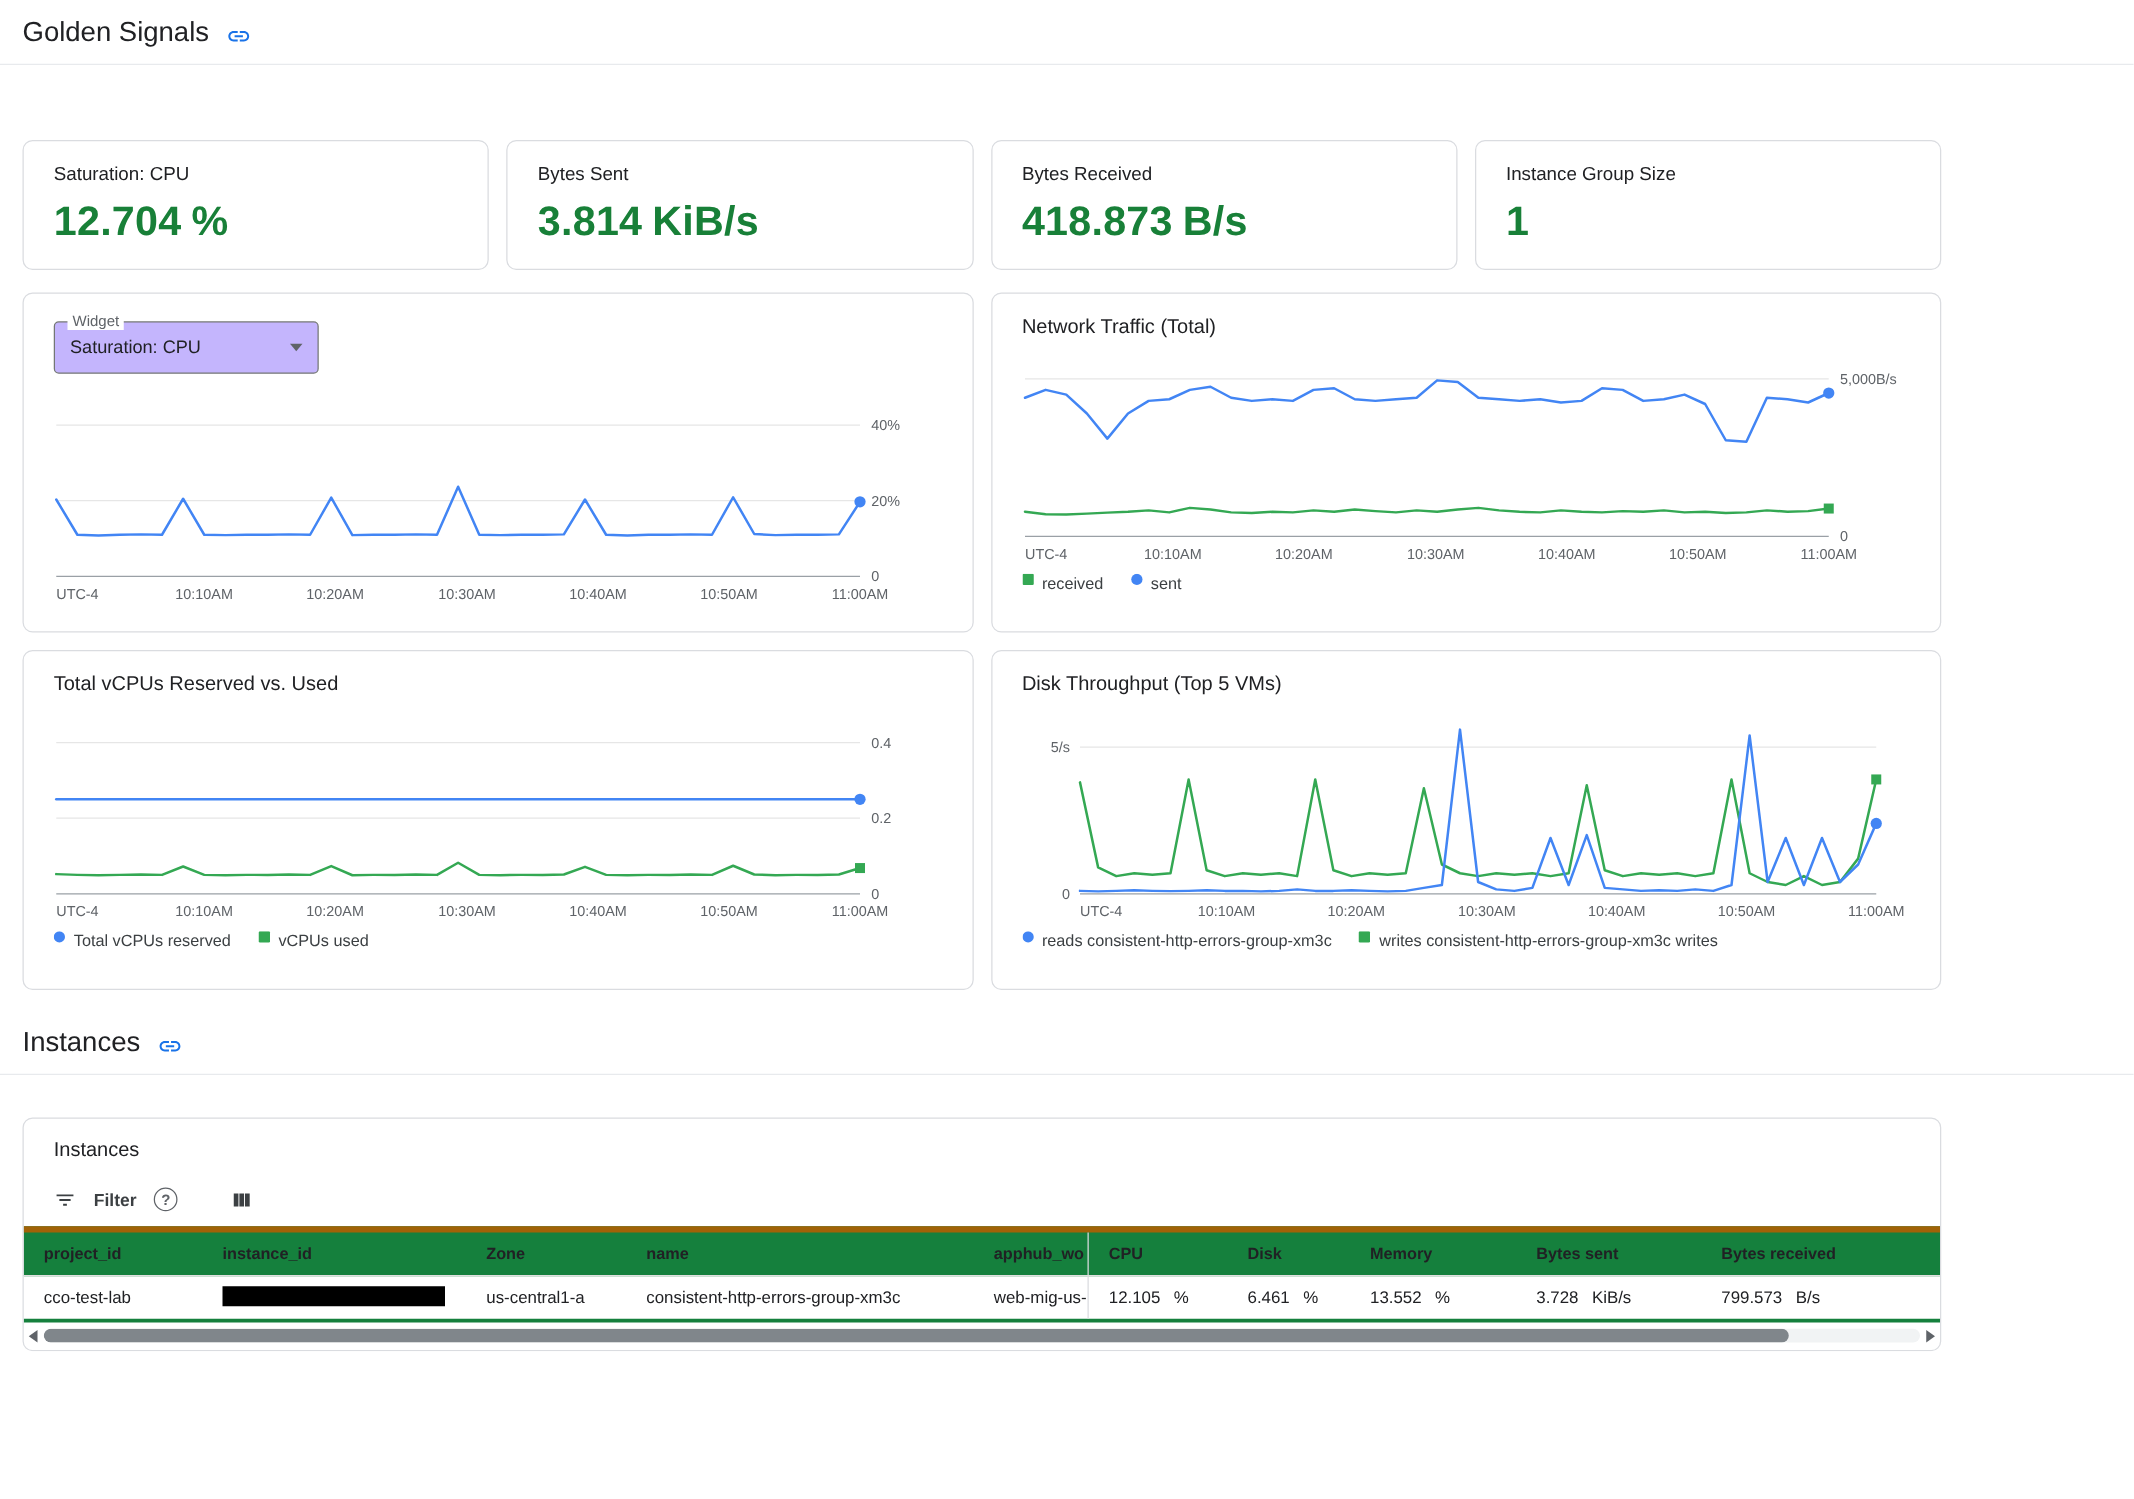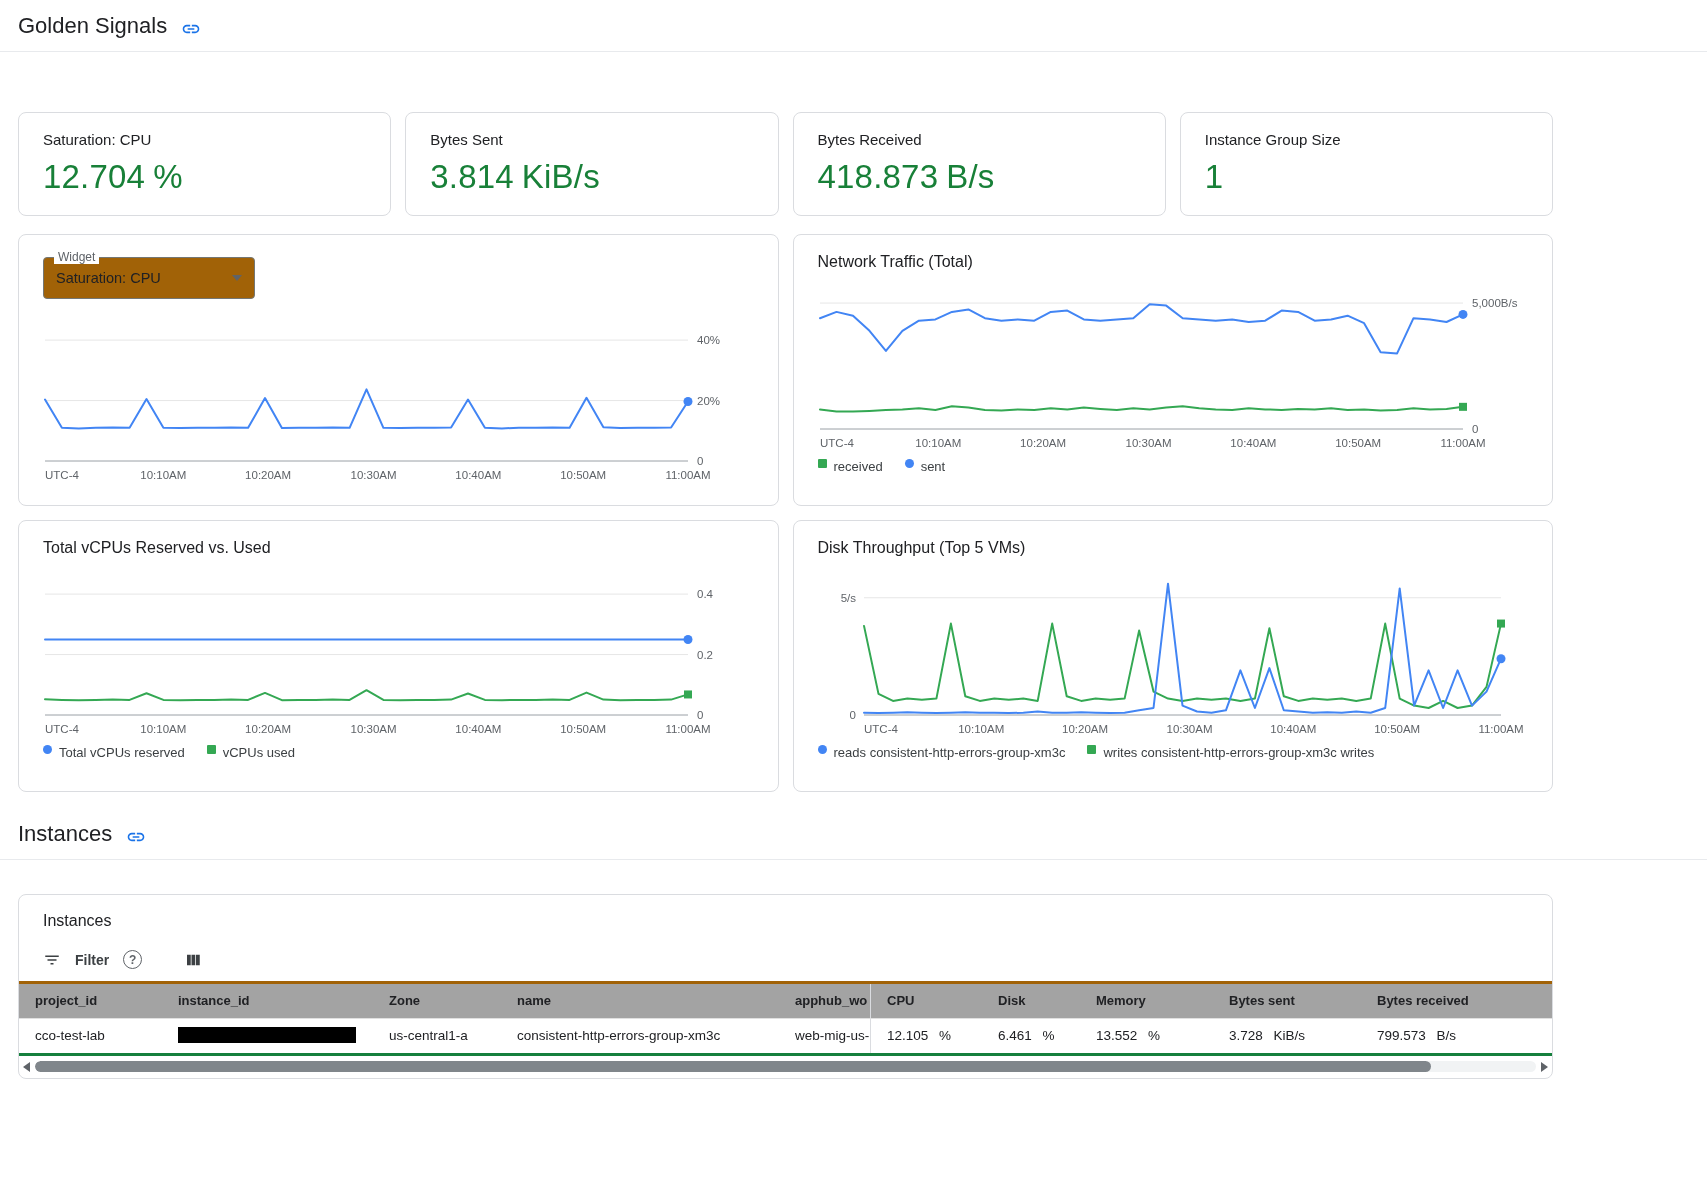--- a/index.html
+++ b/index.html
@@ -10,55 +10,55 @@
   
   .page-header,.section-header{display:flex;align-items:flex-end;gap:14px;padding:13px 18px 12px 18px;border-bottom:1px solid #e8eaed;}
   .page-header h1,.section-header h2{font-size:22px;font-weight:400;margin:0;color:#202124;}
   .link-icon{display:inline-flex;cursor:pointer;}
   .link-icon svg{width:20px;height:20px;fill:#1a73e8;}
 
   
   .scorecards{display:grid;grid-template-columns:repeat(4,1fr);gap:14px;margin-top:60px;}
   .scorecard{border:1px solid #dadce0;border-radius:8px;background:#fff;padding:18px 24px;height:104px;box-sizing:border-box;}
   .sc-label{font-size:15px;color:#202124;}
-  .sc-value{margin-top:10px;font-size:33px;font-weight:400;color:#188038;letter-spacing:.2px;}
+  .sc-value{margin-top:10px;font-size:33px;font-weight:700;color:#188038;letter-spacing:.2px;}
   .sc-unit:not(:empty){margin-left:8px;}
 
   
   .charts-grid{display:grid;grid-template-columns:1fr 1fr;gap:14px;margin-top:18px;}
   .chart-card{border:1px solid #dadce0;border-radius:8px;background:#fff;padding:14px 24px 10px 24px;height:272px;box-sizing:border-box;overflow:hidden;}
   .chart-title{font-size:16px;font-weight:400;color:#202124;margin:4px 0 12px 0;}
   .plot{height:168px;width:100%;}
   .plot svg{display:block;}
   svg text{font-family:"Liberation Sans",sans-serif;}
   .legend{display:flex;align-items:center;gap:22px;margin-top:8px;font-size:13px;color:#3c4043;flex-wrap:nowrap;overflow:hidden;}
   .legend-item{display:inline-flex;align-items:flex-start;gap:7px;cursor:pointer;white-space:nowrap;}
   .legend-marker{width:9px;height:9px;display:inline-block;flex:none;}
   .legend-marker.circle{border-radius:50%;}
   .legend-marker.square{border-radius:1px;}
 
   
-  .widget-select{position:relative;width:212px;height:42px;border:1px solid #747775;border-radius:4px;display:flex;align-items:center;padding:0 12px;box-sizing:border-box;cursor:pointer;margin:8px 0 16px 0;background:#a16207;}
+  .widget-select{position:relative;width:212px;height:42px;border:1px solid #747775;border-radius:4px;display:flex;align-items:center;padding:0 12px;box-sizing:border-box;cursor:pointer;margin:8px 0 16px 0;background:#c4b5fd;}
   .float-label{position:absolute;top:-8px;left:10px;background:#fff;padding:0 4px;font-size:12px;color:#5f6368;line-height:1.2;}
   .widget-select .sel-value{flex:1;font-size:14.5px;color:#202124;}
   .caret{width:0;height:0;border-left:5px solid transparent;border-right:5px solid transparent;border-top:6px solid #5f6368;margin-left:8px;}
 
   
   .table-card{border:1px solid #dadce0;border-radius:8px;background:#fff;margin-top:34px;overflow:hidden;}
   .table-title{font-size:16px;color:#202124;padding:17px 24px 12px 24px;}
   .filter-row{display:flex;align-items:center;gap:14px;padding:8px 24px 12px 24px;}
   .filter-icon svg,.columns-icon svg{display:block;}
   .filter-label{font-size:14px;font-weight:700;color:#3c4043;}
   .filter-input{flex:1;border:none;outline:none;font-size:15px;color:#202124;font-family:"Liberation Sans",sans-serif;background:transparent;margin-left:4px;}
   .filter-input::placeholder{color:#5f6368;}
   .help-icon{width:19px;height:19px;border:1.7px solid #5f6368;border-radius:50%;color:#5f6368;font-size:12px;font-weight:700;display:flex;align-items:center;justify-content:center;cursor:pointer;box-sizing:border-box;margin-right:28px;}
   .columns-icon{cursor:pointer;}
 
   .tgrid{display:grid;grid-template-columns:143px 211px 128px 278px 91px 112px 98px 133px 148px minmax(120px,1fr);}
-  .thead{background:#a3a3a3;border-top:3px solid #a16207;border-bottom:1px solid #e0e0e0;}
+  .thead{background:#15803d;border-top:5px solid #a16207;border-bottom:1px solid #e0e0e0;}
   .thead .cell{font-size:13px;font-weight:700;color:#202124;}
   .cell{padding:0 14px 0 16px;line-height:34px;height:34px;white-space:nowrap;overflow:hidden;box-sizing:border-box;}
   .trow{border-bottom:3px solid #15803d;}
   .trow .cell{font-size:13.5px;color:#202124;}
   .tgrid .cell:nth-child(6){border-left:1px solid #dadce0;}
   .cell.num{word-spacing:7px;}
   .redacted{display:inline-block;width:178px;height:16px;background:#000;vertical-align:middle;margin-top:-3px;}
 
   
   .hscroll{display:flex;align-items:center;gap:5px;padding:5px 4px 6px 4px;}

